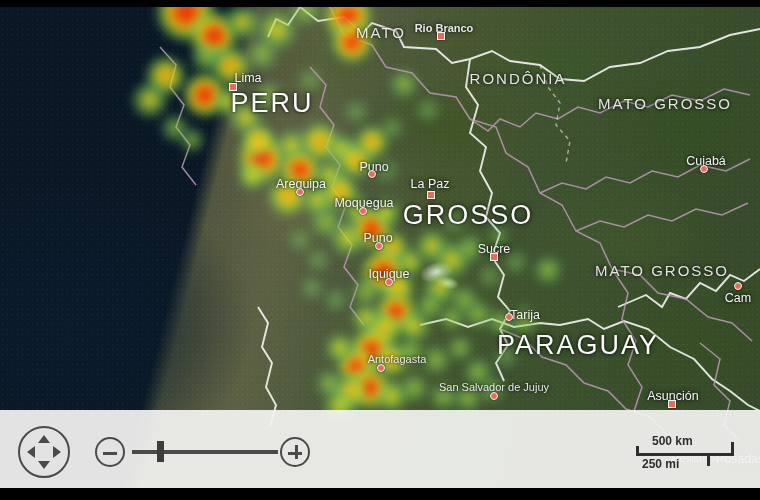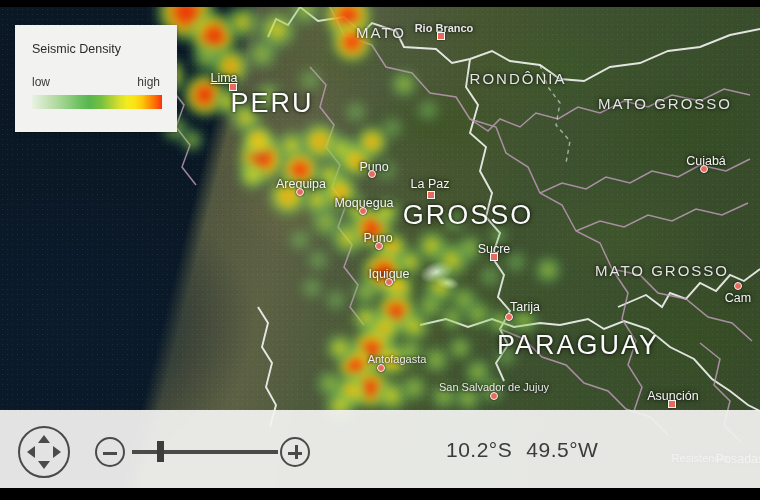--- a/index.html
+++ b/index.html
@@ -288,59 +288,53 @@
     <div id="labels">
         <div class="lbl country" style="left: 272px; top: 81px; transform: translateX(-50%);">PERU</div>
         <div class="lbl country" style="left: 468px; top: 193px; transform: translateX(-50%);">GROSSO</div>
         <div class="lbl country" style="left: 578px; top: 323px; transform: translateX(-50%);">PARAGUAY</div>
         <div class="lbl state" style="left: 381px; top: 17px; transform: translateX(-50%);">MATO</div>
         <div class="lbl state" style="left: 518px; top: 63px; transform: translateX(-50%);">RONDÔNIA</div>
         <div class="lbl state" style="left: 665px; top: 88px; transform: translateX(-50%);">MATO GROSSO</div>
         <div class="lbl state" style="left: 662px; top: 255px; transform: translateX(-50%);">MATO GROSSO</div>
         <div class="lbl city" style="left: 444px; top: 15px; transform: translateX(-50%); font-weight: bold;">Rio Branco</div>
         <div class="dot" style="left: 437px; top: 25px;"></div>
-        <div class="lbl citybig" style="left: 224px; top: 64px; transform: translateX(-50%); text-decoration: underline;">Lima</div>
+        <div class="lbl citybig" style="left: 248px; top: 64px; transform: translateX(-50%);">Lima</div>
         <div class="dot" style="left: 229px; top: 76px;"></div>
         <div class="lbl citybig" style="left: 706px; top: 147px; transform: translateX(-50%);">Cuiabá</div>
         <div class="dot round" style="left: 700px; top: 158px;"></div>
         <div class="lbl citybig" style="left: 374px; top: 153px; transform: translateX(-50%);">Puno</div>
         <div class="dot round" style="left: 368px; top: 163px;"></div>
         <div class="lbl citybig" style="left: 430px; top: 170px; transform: translateX(-50%);">La Paz</div>
         <div class="dot" style="left: 427px; top: 184px;"></div>
         <div class="lbl citybig" style="left: 364px; top: 189px; transform: translateX(-50%);">Moquegua</div>
         <div class="dot round" style="left: 359px; top: 200px;"></div>
         <div class="lbl citybig" style="left: 301px; top: 170px; transform: translateX(-50%);">Arequipa</div>
         <div class="dot round" style="left: 296px; top: 181px;"></div>
         <div class="lbl citybig" style="left: 378px; top: 224px; transform: translateX(-50%);">Puno</div>
         <div class="dot round" style="left: 375px; top: 235px;"></div>
         <div class="lbl citybig" style="left: 494px; top: 235px; transform: translateX(-50%);">Sucre</div>
         <div class="dot" style="left: 490px; top: 246px;"></div>
         <div class="lbl citybig" style="left: 389px; top: 260px; transform: translateX(-50%); text-align: right;">Iquique</div>
         <div class="dot round" style="left: 385px; top: 271px;"></div>
-        <div class="lbl citybig" style="left: 509px; top: 293px; transform: translateX(-50%); margin-left: 16px;">Tarija</div>
+        <div class="lbl citybig" style="left: 509px; top: 301px; transform: translateX(-50%); margin-left: 16px;">Tarija</div>
         <div class="dot round" style="left: 505px; top: 306px;"></div>
         <div class="lbl city" style="left: 381px; top: 346px; transform: translateX(-50%); padding-left: 32px;">Antofagasta</div>
         <div class="dot round" style="left: 377px; top: 357px;"></div>
         <div class="lbl city" style="left: 494px; top: 374px; transform: translateX(-50%);">San Salvador de Jujuy</div>
         <div class="dot round" style="left: 490px; top: 385px;"></div>
         <div class="lbl citybig" style="left: 673px; top: 382px; transform: translateX(-50%);">Asunción</div>
         <div class="dot" style="left: 668px; top: 393px;"></div>
         <div class="lbl citybig" style="left: 738px; top: 284px; transform: translateX(-50%);">Cam</div>
         <div class="dot round" style="left: 734px; top: 275px;"></div>
         <div class="lbl city" style="left: 700px; top: 445px; transform: translateX(-50%);">Resistencia</div>
         <div class="lbl citybig" style="left: 740px; top: 445px; transform: translateX(-50%);">Posadas</div>
       </div>
   </div>
 
-  <div id="legend">
-    <div class="ltitle">Seismic Density</div>
-    <div class="llow">low</div>
-    <div class="lhigh">high</div>
-    <div class="ramp"></div>
-  </div>
 
   <div id="toolbar">
     <div class="tnoise"></div>
   </div>
 
   <div class="pan">
     <span class="arr up"></span>
     <span class="arr dn"></span>
     <span class="arr lf"></span>
     <span class="arr rt"></span>
@@ -349,19 +343,24 @@
   <div class="zcirc minus">
     <i class="h"></i>
   </div>
   <div class="ztrack"></div>
   <div class="zhandle"></div>
   <div class="zcirc plus">
     <i class="h"></i>
     <i class="v"></i>
   </div>
 
-  <div class="coords">
-    <span>10.2°S</span><span>49.5°W</span>
-  </div>
-
+
+  <div class="scale">
+    <div class="bar"></div>
+    <div class="tick-l"></div>
+    <div class="tick-km"></div>
+    <div class="tick-mi"></div>
+    <div class="km">500 km</div>
+    <div class="mi">250 mi</div>
+  </div>
 
   <div class="bar-bottom"></div>
 </div>
 
 </body></html>

